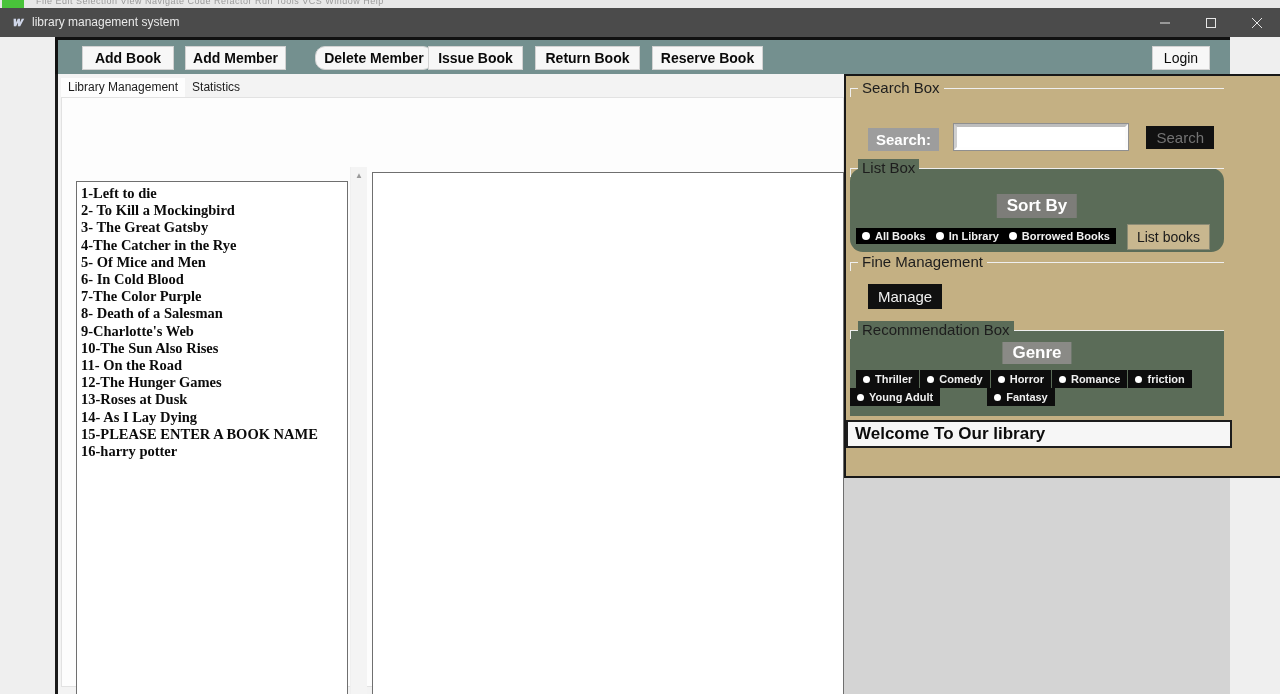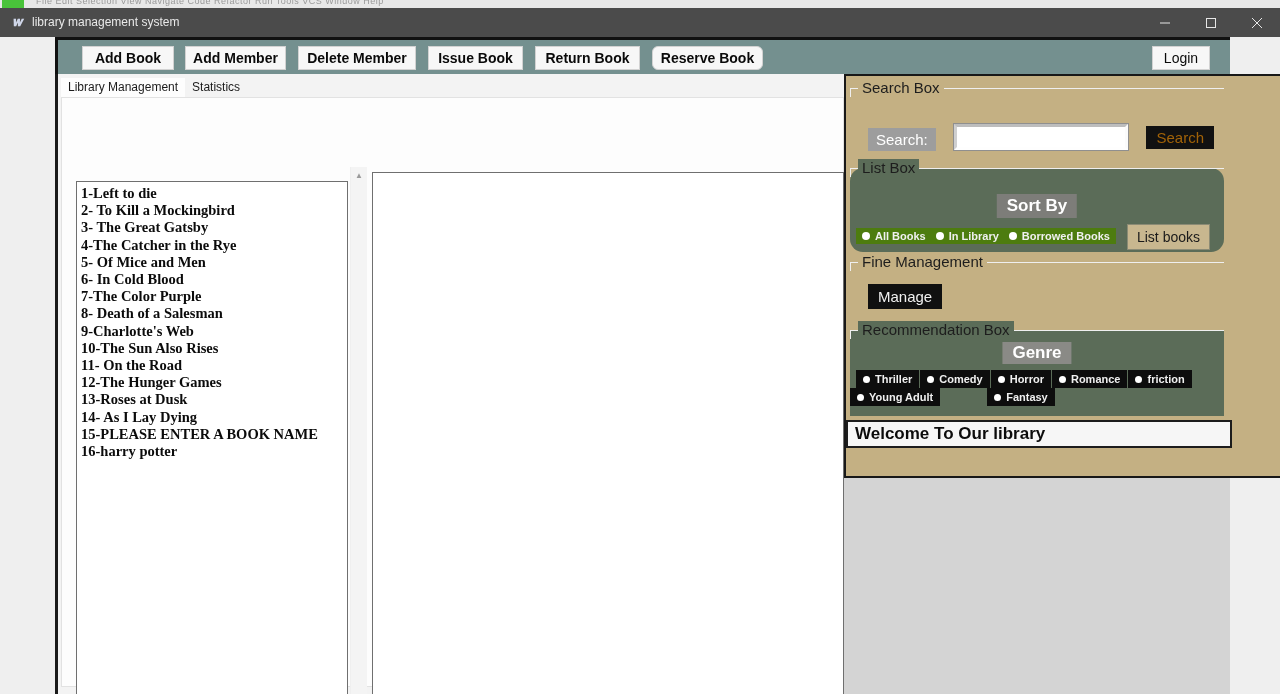--- a/index.html
+++ b/index.html
@@ -157,54 +157,54 @@
   .grp-tick{
     position:absolute;left:0;top:0;width:1px;height:9px;background:#efefef;
   }
 
   
   .g-search{
     top:12px;width:374px;height:76px;background:#c4b083;
   }
   .lbl-search{
     position:absolute;left:18px;top:40px;
-    background:#9d9d9d;color:#fff;font-weight:normal;font-size:15px;
+    background:#9d9d9d;color:#fff;font-weight:bold;font-size:15px;
     padding:3px 8px;white-space:nowrap;
   }
   .search-input{
     position:absolute;left:104px;top:36px;width:174px;height:26px;
     background:#fff;box-sizing:border-box;
     border-top:3px solid #bdbdbd;
     border-left:3px solid #cfcfcf;
     border-right:3px solid #fbfbfb;
     border-bottom:3px solid #fefefe;
     outline:1px solid #8f8f8f;
     font-family:"Liberation Sans", sans-serif;
     font-size:13px;padding:0 4px;color:#111;
   }
   .btn-search{
     position:absolute;right:10px;top:38px;
-    background:#111;color:#a16207;font-size:15px;
+    background:#111;color:#737373;font-size:15px;
     padding:3px 10px;white-space:nowrap;cursor:default;
   }
 
   
   .g-list{
     top:92px;width:374px;height:84px;background:#5b6c58;border-radius:13px;
   }
   .g-list .grp-title{background:#5b6c58;}
   .sortby{
     position:absolute;left:50%;transform:translateX(-50%);top:26px;
     background:#7d7d79;color:#fff;font-weight:bold;font-size:17px;
     padding:2px 10px;white-space:nowrap;cursor:default;
   }
   .radiorow{
     position:absolute;left:6px;top:60px;
     display:flex;align-items:flex-start;
-    background:#4d7c0f;padding:2px 6px;
+    background:#000000;padding:2px 6px;
   }
   .radio{
     display:flex;align-items:center;
     color:#f0f0f0;font-size:11px;font-weight:bold;
     white-space:nowrap;margin-right:10px;cursor:default;
   }
   .radio:last-child{margin-right:0;}
   .radio .dot{
     width:8px;height:8px;border-radius:50%;background:#fff;
     margin-right:5px;flex:none;
@@ -291,24 +291,24 @@
           <line x1="11" y1="1" x2="1" y2="11" stroke="#e6e6e6" stroke-width="1"></line>
         </svg>
     </div>
   </div>
 
   <div class="app">
 
     <div class="toolbar">
       <div class="tbtn" style="left:24px;width:92px;">Add Book</div>
       <div class="tbtn" style="left:127px;width:101px;">Add Member</div>
-      <div class="tbtn" style="left:240px;width:118px;">Delete Member</div>
+      <div class="tbtn" style="left:257px;width:118px;border-radius:10px;">Delete Member</div>
       <div class="tbtn" style="left:370px;width:95px;">Issue Book</div>
       <div class="tbtn" style="left:477px;width:105px;">Return Book</div>
-      <div class="tbtn" style="left:594px;width:111px;border-radius:6px;">Reserve Book</div>
+      <div class="tbtn" style="left:594px;width:111px;">Reserve Book</div>
       <div class="tbtn login" style="width:58px;">Login</div>
     </div>
 
     <div class="content">
 
       <div class="tabs">
         <div class="tab active">Library Management</div>
         <div class="tab">Statistics</div>
       </div>
 

